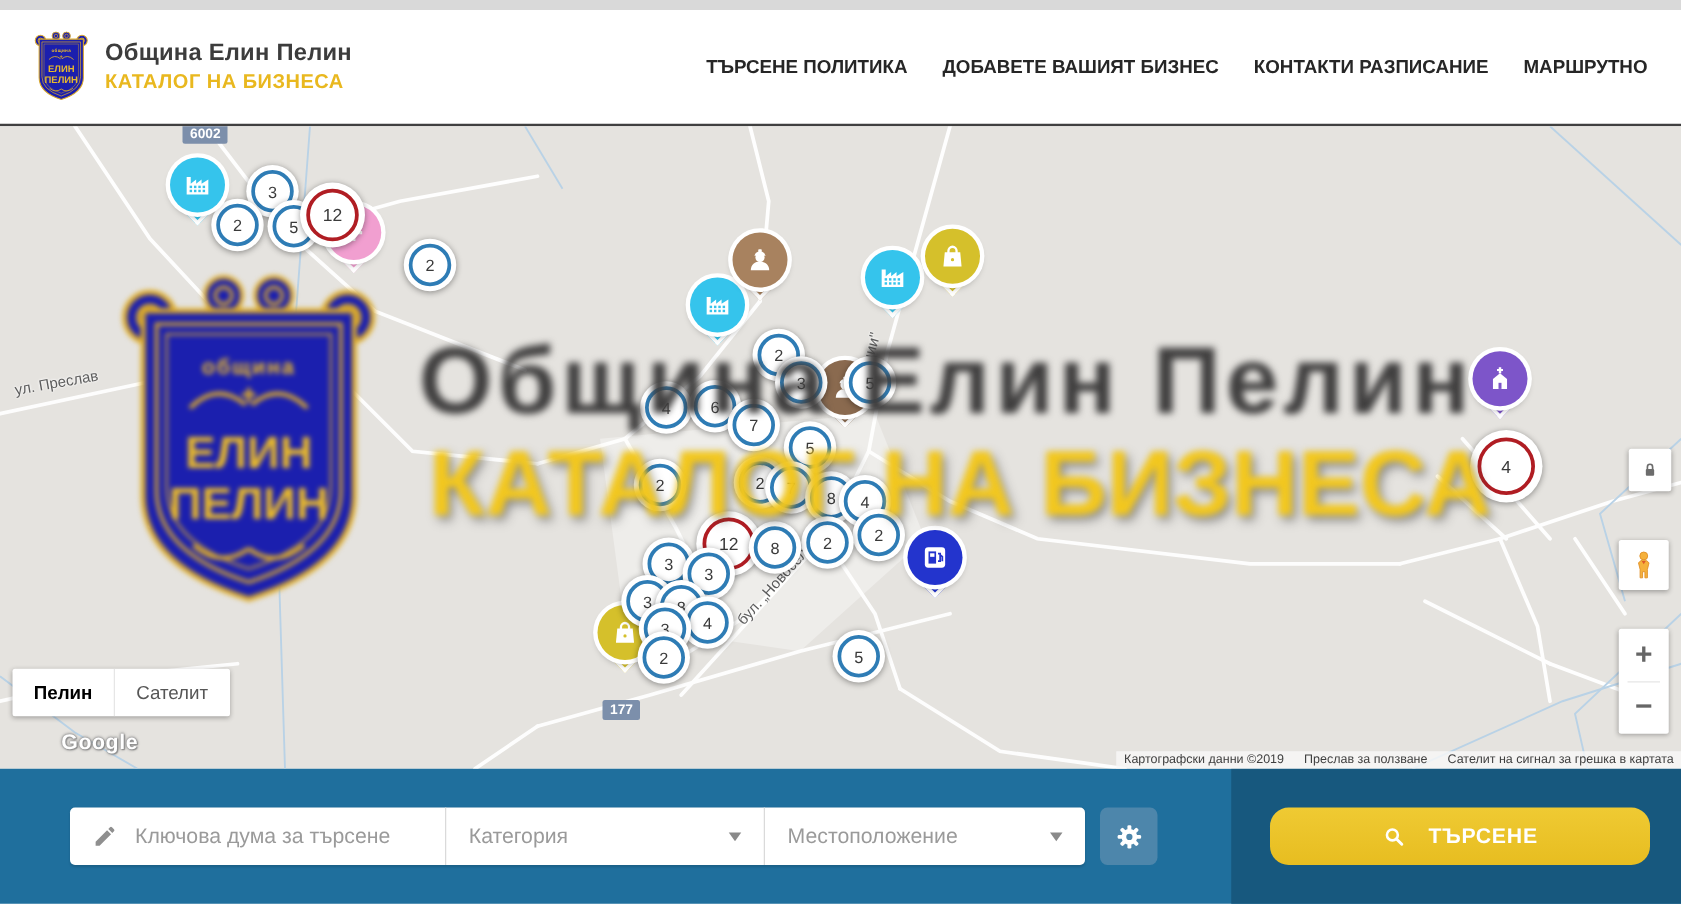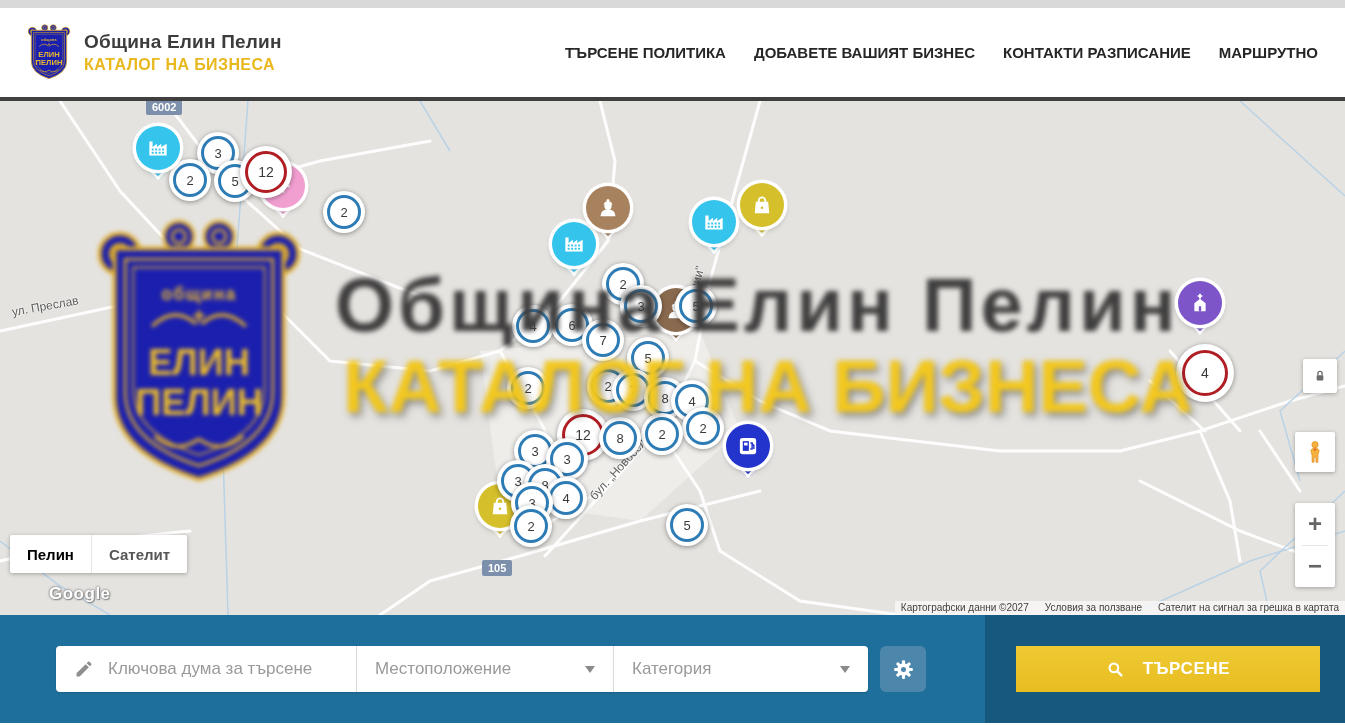--- a/index.html
+++ b/index.html
@@ -1,19 +1,19 @@
 <!DOCTYPE html>
 <html><head>
 <meta charset="utf-8">
 <style>
   html,body{margin:0;padding:0;}
   body{width:1345px;height:725px;overflow:hidden;font-family:"Liberation Sans",sans-serif;background:#fff;position:relative;}
   .top-strip{height:8px;background:#d9d9d9;}
   
-  header{height:93px;background:#fff;display:flex;align-items:center;padding:16px 25px;border-bottom:4px solid #404040;box-sizing:border-box;}
+  header{height:93px;background:#fff;display:flex;align-items:center;padding:16px 25px;border-bottom:2px solid #404040;box-sizing:border-box;}
   .logo-svg{width:48px;height:59px;display:block;}
   .title-block{margin-left:11px;}
   .site-title{font-size:19px;font-weight:bold;color:#3c3c3c;letter-spacing:.2px;}
   .site-subtitle{font-size:16px;font-weight:bold;color:#e9b81f;margin-top:3px;letter-spacing:.4px;}
   nav{margin-left:auto;display:flex;gap:28px;padding-right:2px;}
   .nav-item{font-size:15px;font-weight:bold;color:#262626;cursor:pointer;white-space:nowrap;}
   
   .map{position:relative;height:514px;background:#e5e3df;overflow:hidden;}
   .map svg.roads{position:absolute;left:0;top:0;z-index:1;}
   .layer{position:absolute;inset:0;}
@@ -26,21 +26,21 @@
   .cluster .n{position:relative;font-size:13px;color:#3a3a3a;}
   .cluster.lg{width:52px;height:52px;} .cluster.lg .ring{inset:5px;} .cluster.lg .n{font-size:14px;}
   .cluster.xl{width:58px;height:58px;} .cluster.xl .ring{inset:6px;border-width:3.5px;} .cluster.xl .n{font-size:14px;}
   .pin{position:absolute;width:44px;height:44px;border-radius:50%;box-shadow:0 0 0 3.5px #fff,0 3px 6px rgba(0,0,0,.35);display:flex;align-items:center;justify-content:center;cursor:pointer;}
   .pin::after{content:"";position:absolute;bottom:-7px;left:50%;width:13px;height:13px;background:inherit;border-right:3.5px solid #fff;border-bottom:3.5px solid #fff;transform:translateX(-50%) rotate(45deg);z-index:-1;}
   .pin-icon{display:flex;} .pin-icon svg{width:26px;height:26px;}
   .wm-shield{position:absolute;left:85px;top:110px;width:228px;height:287px;filter:blur(2.3px);}
   .wm1{position:absolute;left:335px;top:160px;font-size:76px;font-weight:bold;color:#3f3e3e;letter-spacing:4px;white-space:nowrap;filter:blur(2.8px);}
   .wm2{position:absolute;left:343px;top:243px;font-size:74px;font-weight:bold;color:#f2c71e;white-space:nowrap;filter:blur(2.5px);text-shadow:3px 4px 7px rgba(50,50,50,.55);}
   .map-type{position:absolute;left:10px;top:434px;display:flex;background:#fff;border-radius:2px;box-shadow:0 1px 4px rgba(0,0,0,.3);height:38px;overflow:hidden;}
-  .map-type-btn{padding:0 17px;font-size:15px;display:flex;align-items:center;cursor:pointer;color:#565656;font-weight:bold;}
+  .map-type-btn{padding:0 17px;font-size:15px;display:flex;align-items:center;cursor:pointer;color:#565656;}
   .map-type-btn.active{font-weight:bold;color:#000;border-right:1px solid #e6e6e6;}
   .google-logo{position:absolute;left:8px;top:483px;font-size:17px;font-weight:bold;color:#fff;letter-spacing:.5px;cursor:pointer;
     text-shadow:0 0 1px #8f8f8f,0 0 2px #8f8f8f,0 0 3px #8f8f8f,1px 1px 1px #8a8a8a;padding-left:41px;}
   .attribution{position:absolute;right:0;bottom:0;height:14px;background:rgba(248,248,248,.82);display:flex;align-items:center;font-size:10px;color:#3f3f3f;padding:0 6px;gap:16px;line-height:14px;}
   .attribution .link{cursor:pointer;}
   .sq-btn{position:absolute;background:#fff;border-radius:2px;box-shadow:0 1px 4px rgba(0,0,0,.3);display:flex;align-items:center;justify-content:center;cursor:pointer;}
   .lock-btn{left:1303px;top:258px;width:34px;height:34px;}
   .pegman-btn{left:1295px;top:331px;width:40px;height:40px;}
   .zoom-ctl{position:absolute;left:1295px;top:402px;width:40px;height:84px;background:#fff;border-radius:2px;box-shadow:0 1px 4px rgba(0,0,0,.3);display:flex;flex-direction:column;}
   .zoom-btn{flex:1;display:flex;align-items:center;justify-content:center;font-size:24px;color:#666;font-weight:bold;cursor:pointer;}
@@ -50,21 +50,21 @@
   .search-right{position:absolute;right:0;top:0;width:360px;height:108px;background:#17587e;}
   .fields{position:absolute;left:56px;top:31px;height:46px;display:flex;background:#fff;border-radius:4px;box-shadow:0 1px 2px rgba(0,0,0,.15);}
   .field-keyword{width:300px;display:flex;align-items:center;padding-left:18px;gap:12px;box-sizing:border-box;}
   .field-keyword input{border:none;outline:none;font-size:17px;color:#555;width:240px;font-family:"Liberation Sans",sans-serif;background:transparent;}
   .field-keyword input::placeholder{color:#9a9a9a;}
   .field-select{border-left:1px solid #dadada;display:flex;align-items:center;justify-content:space-between;padding:0 18px;font-size:17px;color:#9a9a9a;box-sizing:border-box;cursor:pointer;}
   .field-select.category{width:255px;} .field-select.location{width:257px;}
   .caret{width:0;height:0;border-left:5.5px solid transparent;border-right:5.5px solid transparent;border-top:7px solid #8a8a8a;}
   .gear-btn{position:absolute;left:880px;top:31px;width:46px;height:46px;background:#4d86ab;border-radius:6px;display:flex;align-items:center;justify-content:center;cursor:pointer;}
   .gear-btn svg{width:25px;height:25px;}
-  .search-btn{position:absolute;left:1016px;top:31px;width:304px;height:46px;background:linear-gradient(#efca33,#e7bd20);border-radius:0;color:#fff;font-weight:bold;font-size:17px;display:flex;align-items:center;justify-content:center;gap:18px;letter-spacing:.6px;cursor:pointer;border:none;}
+  .search-btn{position:absolute;left:1016px;top:31px;width:304px;height:46px;background:linear-gradient(#efca33,#e7bd20);border-radius:15px;color:#fff;font-weight:bold;font-size:17px;display:flex;align-items:center;justify-content:center;gap:18px;letter-spacing:.6px;cursor:pointer;border:none;}
   .search-btn svg{width:19px;height:19px;}
 </style>
 </head>
 <body>
 
 <svg width="0" height="0" style="position:absolute" aria-hidden="true">
   <symbol id="coa" viewBox="0 0 170 210">
     <g fill="#1b1fae" stroke="#dcab2a" stroke-width="3">
       <circle cx="26" cy="30" r="15"></circle>
         <circle cx="144" cy="30" r="15"></circle>
@@ -149,21 +149,21 @@
       <path d="M1345,250 L1280,310 L1300,380"></path>
       <path d="M1345,390 L1260,470 L1270,514"></path>
       <path d="M1130,514 L1250,460 L1345,430"></path>
       <path d="M1240,0 L1345,95"></path>
       <path d="M420,0 L450,50"></path>
     </g>
   </svg>
 
   <div class="layer labels">
       <div class="road-shield" style="left: 146px; top: -2px;">6002</div>
-      <div class="road-shield" style="left: 482px; top: 459px;">105</div>
+      <div class="road-shield" style="left: 482px; top: 459px;">177</div>
       <div class="street-label" style="left: 12px; top: 204px; transform: rotate(-10deg);">ул. Преслав</div>
       <div class="street-label" style="left: 592px; top: 390px; transform: rotate(-48deg);">бул. „Новосел</div>
       <div class="street-label" style="left: 694px; top: 182px; transform: rotate(-75deg);">ции"</div>
     </div>
   <div class="layer pins-behind">
       <div class="pin" style="left: 261px; top: 63px; background: rgb(241, 159, 208); color: rgb(241, 159, 208);">
         <span class="pin-icon">
           <svg viewBox="0 0 24 24">
             <path d="M10.8 5.8 h2.4 v5 h5 v2.4 h-5 v5 h-2.4 v-5 h-5 v-2.4 h5 z" fill="#fff"></path>
           </svg>
@@ -422,22 +422,22 @@
     <div class="wm2">КАТАЛОГ НА БИЗНЕСА</div>
   </div>
 
   <div class="layer controls">
     <div class="map-type">
       <div class="map-type-btn active">Пелин</div>
       <div class="map-type-btn">Сателит</div>
     </div>
     <div class="google-logo">Google</div>
     <div class="attribution">
-      <span>Картографски данни ©2027</span>
-      <span class="link">Условия за ползване</span>
+      <span>Картографски данни ©2019</span>
+      <span class="link">Преслав за ползване</span>
       <span class="link">Сателит на сигнал за грешка в картата</span>
     </div>
     <div class="sq-btn lock-btn">
       <svg width="20" height="20" viewBox="0 0 24 24">
         <rect x="8" y="11" width="8" height="6.5" rx="1" fill="#6c6c6c"></rect>
         <path d="M9.5 11 V9 a2.5 2.5 0 0 1 5 0 v2" fill="none" stroke="#6c6c6c" stroke-width="1.6"></path>
       </svg>
     </div>
     <div class="sq-btn pegman-btn">
       <svg width="28" height="28" viewBox="0 0 24 24">
@@ -456,26 +456,26 @@
 
 <div class="search-bar">
   <div class="search-right"></div>
   <div class="fields">
     <div class="field-keyword">
       <svg width="20" height="20" viewBox="0 0 24 24">
         <path d="M3 17.2 V21 h3.8 L17.8 10 14 6.2 z M15.2 5 l3.8 3.8 1.6 -1.6 a1.3 1.3 0 0 0 0 -1.9 l-1.9 -1.9 a1.3 1.3 0 0 0 -1.9 0 z" fill="#8f8f8f"></path>
       </svg>
       <input type="text" placeholder="Ключова дума за търсене" style="">
     </div>
+    <div class="field-select category">
+      <span>Категория</span>
+      <span class="caret"></span>
+    </div>
     <div class="field-select location">
       <span>Местоположение</span>
-      <span class="caret"></span>
-    </div>
-    <div class="field-select category">
-      <span>Категория</span>
       <span class="caret"></span>
     </div>
   </div>
   <div class="gear-btn">
     <svg viewBox="0 0 24 24">
       <g fill="#ffffff">
         <rect x="10.5" y="3" width="3" height="18" rx="1"></rect>
         <rect x="10.5" y="3" width="3" height="18" rx="1" transform="rotate(45 12 12)"></rect>
         <rect x="10.5" y="3" width="3" height="18" rx="1" transform="rotate(90 12 12)"></rect>
         <rect x="10.5" y="3" width="3" height="18" rx="1" transform="rotate(135 12 12)"></rect>

